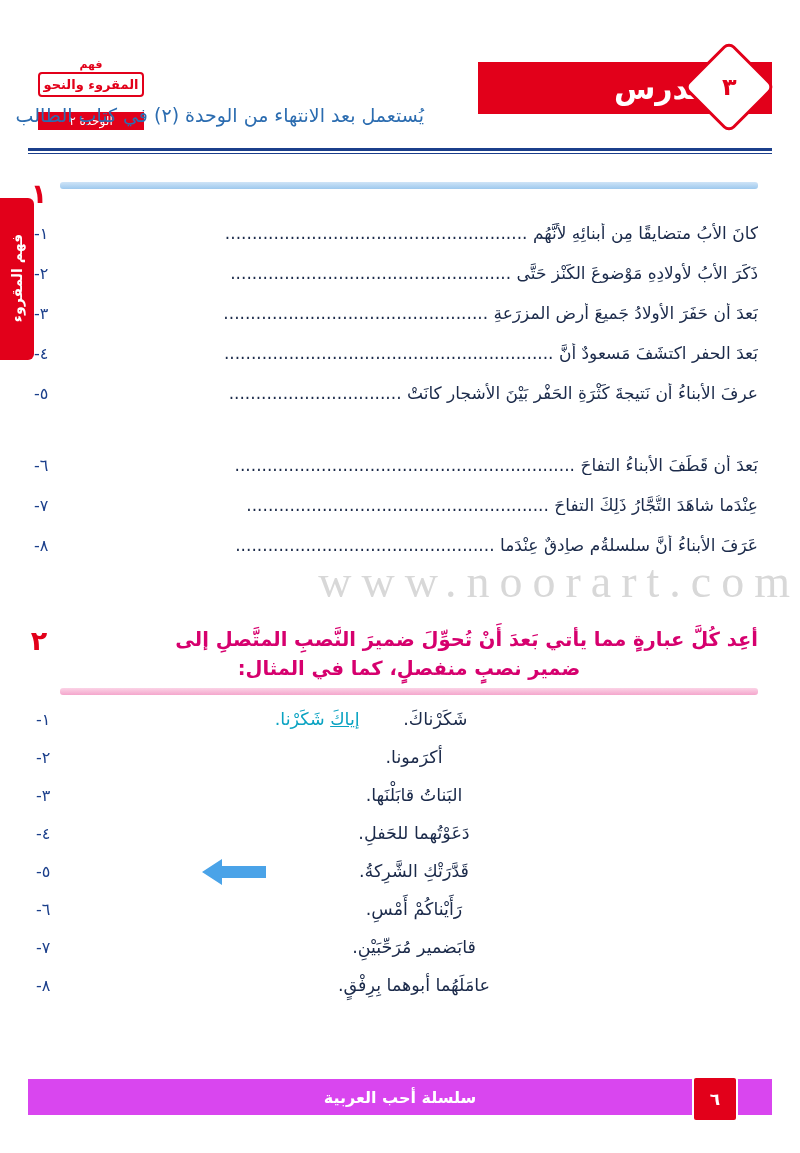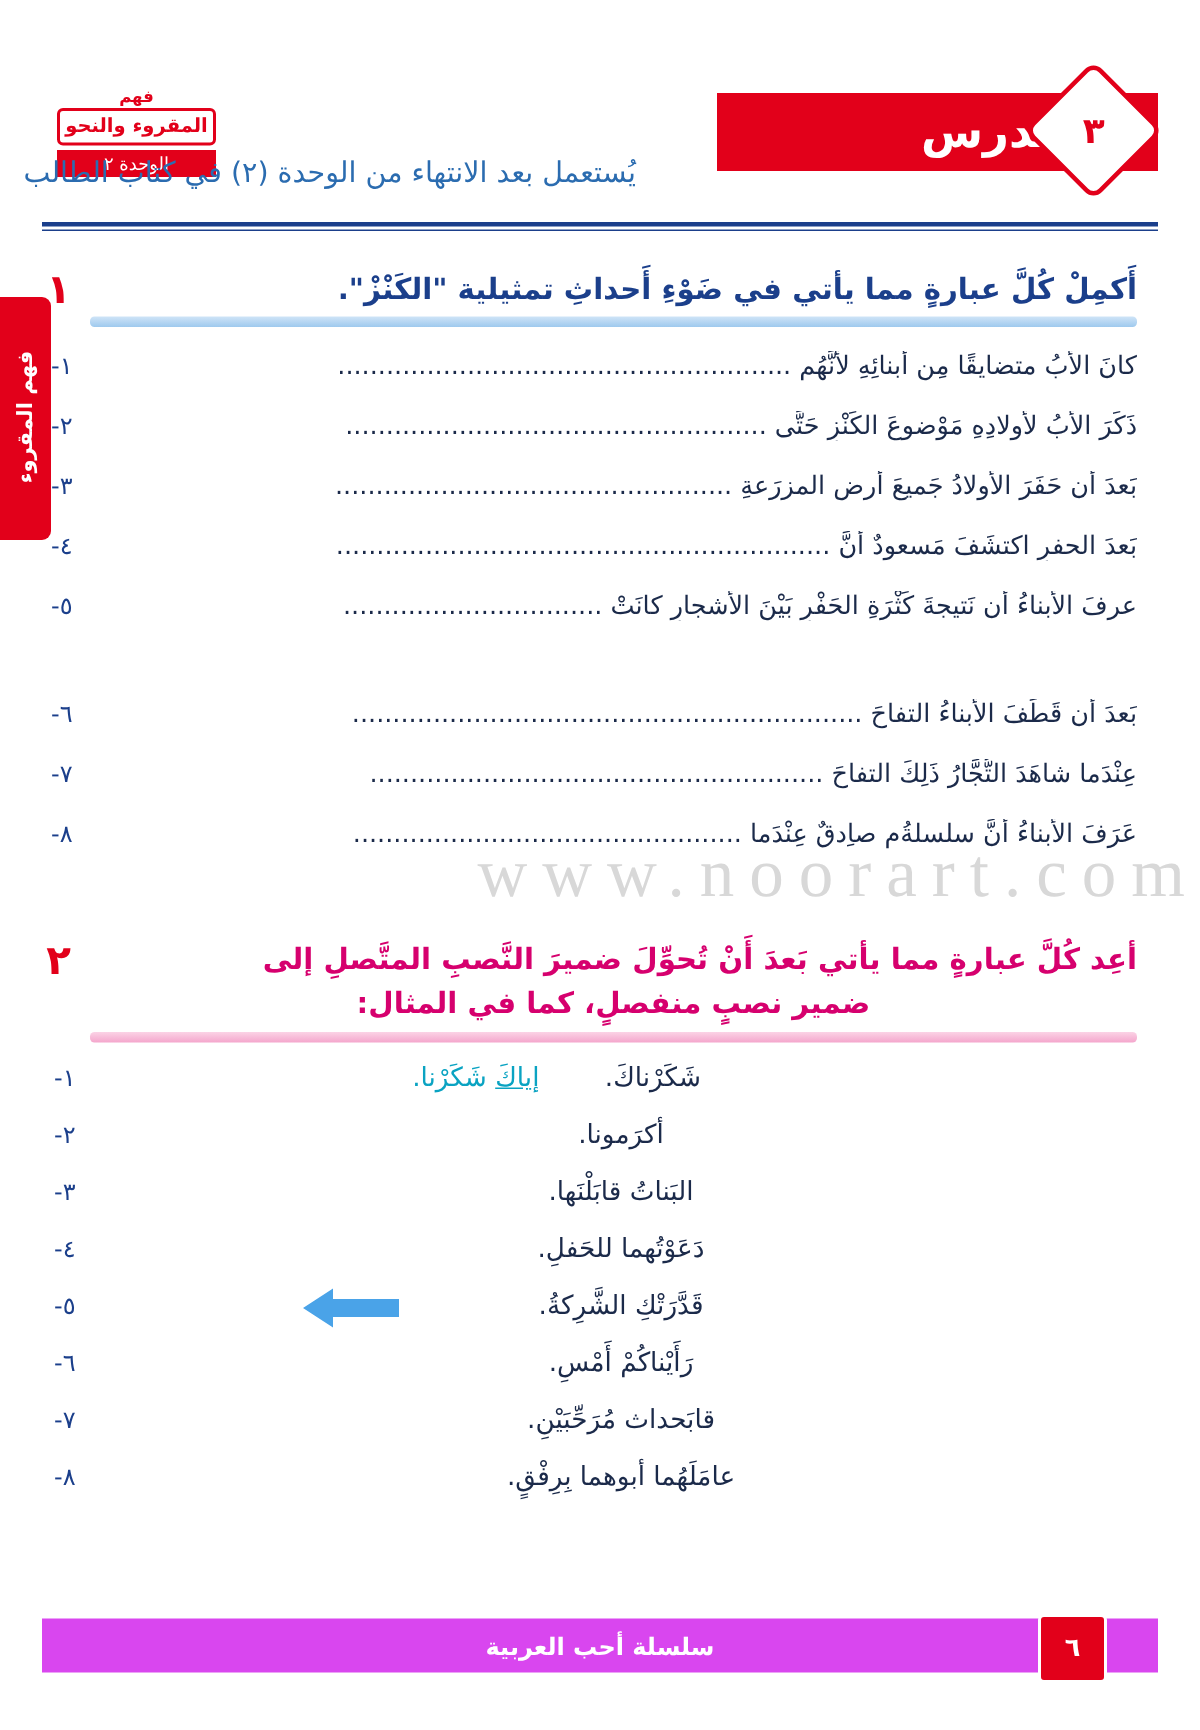--- a/index.html
+++ b/index.html
@@ -63,21 +63,21 @@
   
   .corner-badge{
     position:absolute;left:10px;top:0px;width:106px;
   }
   .corner-badge .cb-line1{
     text-align:center;color:#e2001a;font-size:11px;font-weight:bold;margin-bottom:1px;
   }
   .corner-badge .cb-box{
     border:2px solid #e2001a;border-radius:4px;
     color:#e2001a;font-size:13px;font-weight:bold;
-    text-align:center;padding:3px 0;margin-bottom:3px;
+    text-align:center;padding:3px 0;margin-bottom:15px;
   }
   .corner-badge .cb-unit{
     background:#e2001a;color:#fff;font-size:12px;font-weight:normal;
     text-align:center;padding:2px 0;
   }
 
   .header-rule{
     position:absolute;top:148px;left:28px;right:28px;
     height:3px;background:#1b3f8b;
   }
@@ -198,21 +198,20 @@
   <div class="header-rule thin"></div>
 
   <div class="side-tab">
     <span>فهم المقروء</span>
   </div>
 
   <div class="ex" style="top:178px;">
     <div class="ex-head">
       <div class="ex-num">١</div>
       <div class="ex-title-wrap">
-        <div class="ex-title">أَكمِلْ كُلَّ عبارةٍ مما يأتي في ضَوْءِ أَحداثِ تمثيلية "الكَنْزْ".</div>
         <div class="ex-underline"></div>
       </div>
     </div>
 
     <div style="margin-top:16px;">
       <div class="item" style="margin-bottom:20px;">
         <div class="n">١-</div>
         <div class="txt"><span>كانَ الأبُ متضايقًا مِن أبنائِهِ لأنَّهُم</span> <span class="dots">........................................................</span></div>
       </div>
       <div class="item" style="margin-bottom:20px;">
@@ -291,21 +290,21 @@
         <div class="body"><span>قَدَّرَتْكِ الشَّرِكةُ.</span></div>
       </div>
 
       <div class="ex2-item" style="margin-bottom:18px;">
         <div class="n">٦-</div>
         <div class="body"><span>رَأَيْناكُمْ أَمْسِ.</span></div>
       </div>
 
       <div class="ex2-item" style="margin-bottom:18px;">
         <div class="n">٧-</div>
-        <div class="body"><span>قابَحداث مُرَحِّبَيْنِ.</span></div>
+        <div class="body"><span>قابَضمير مُرَحِّبَيْنِ.</span></div>
       </div>
 
       <div class="ex2-item">
         <div class="n">٨-</div>
         <div class="body"><span>عامَلَهُما أبوهما بِرِفْقٍ.</span></div>
       </div>
 
     </div>
   </div>
 

